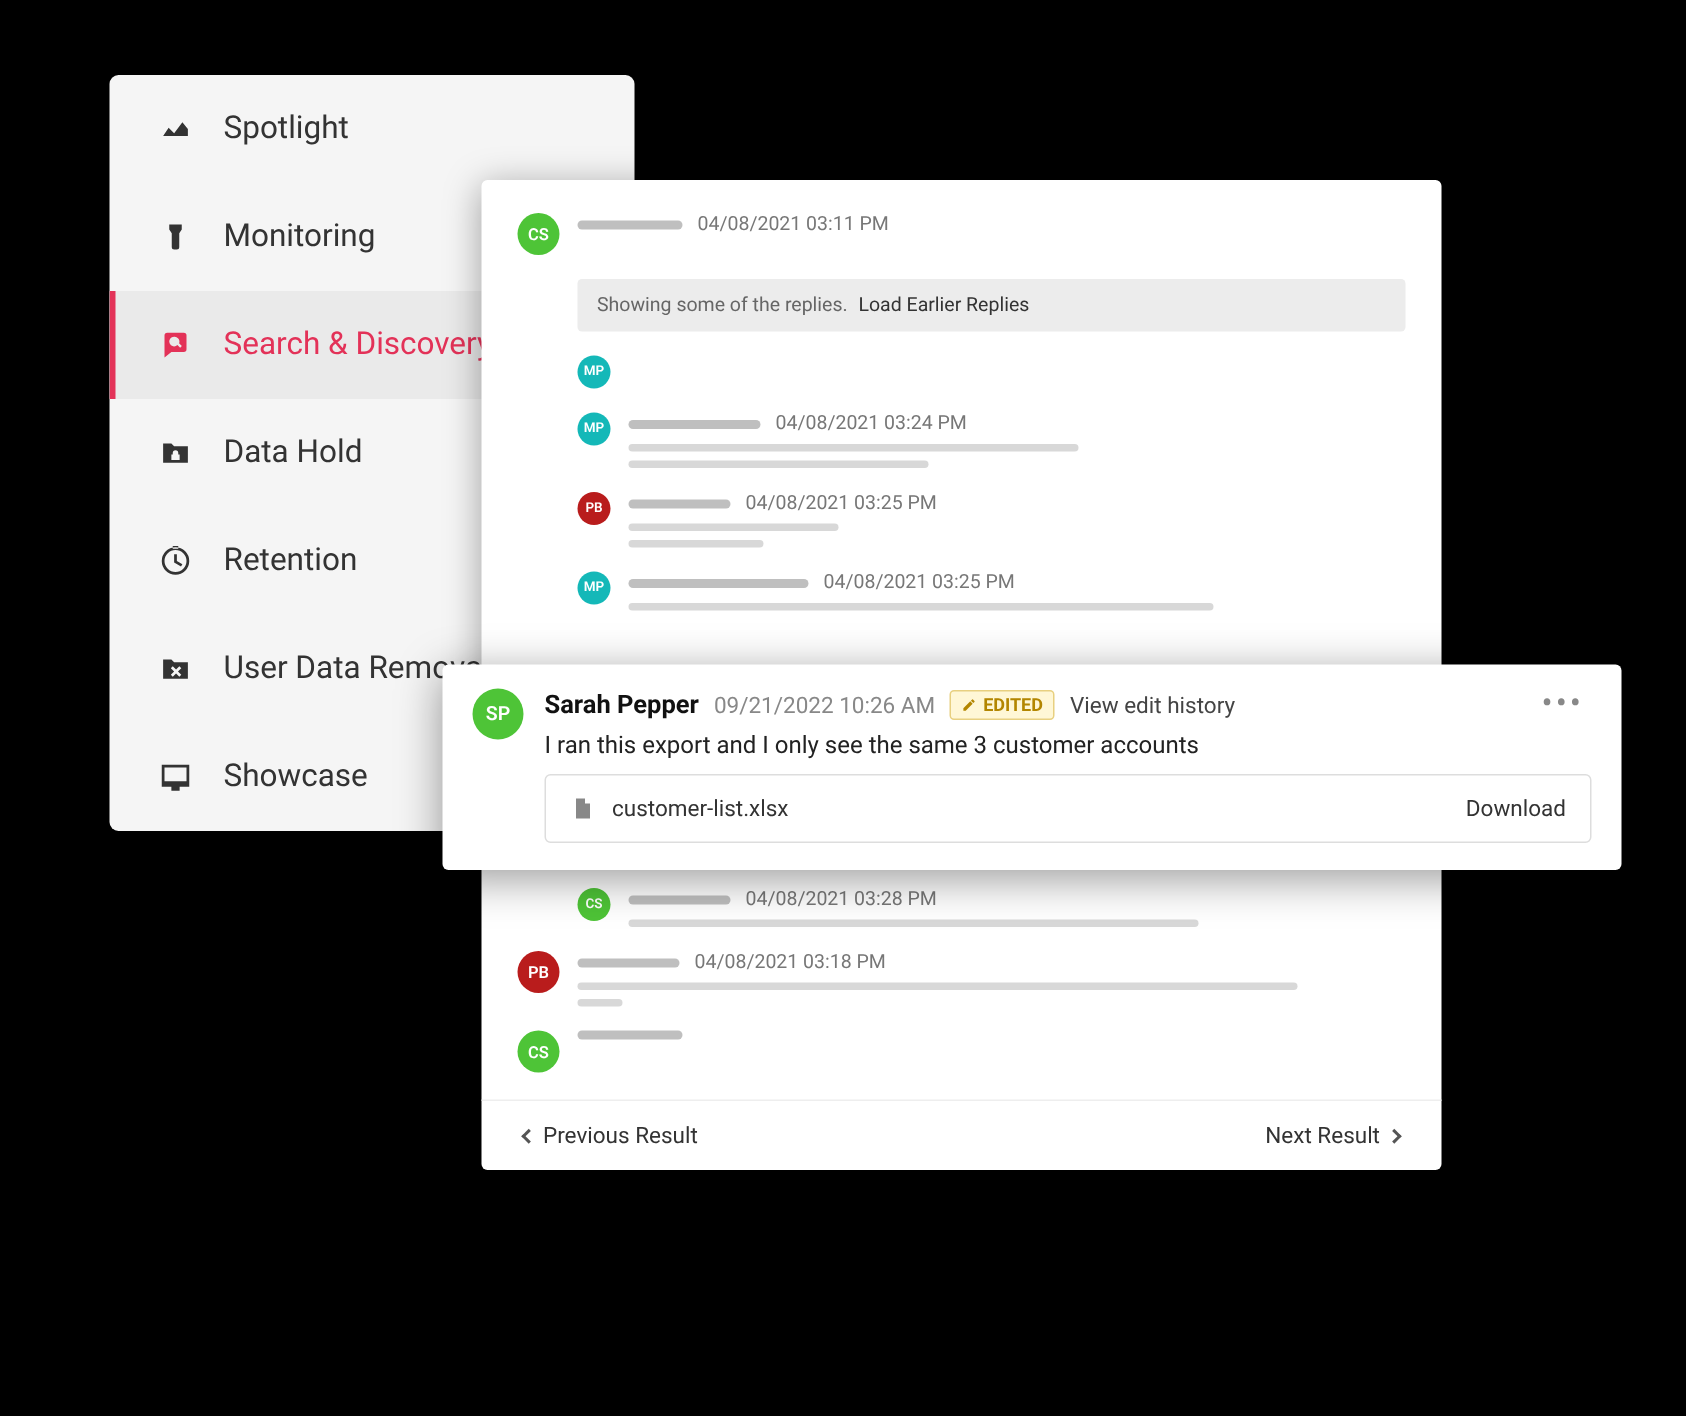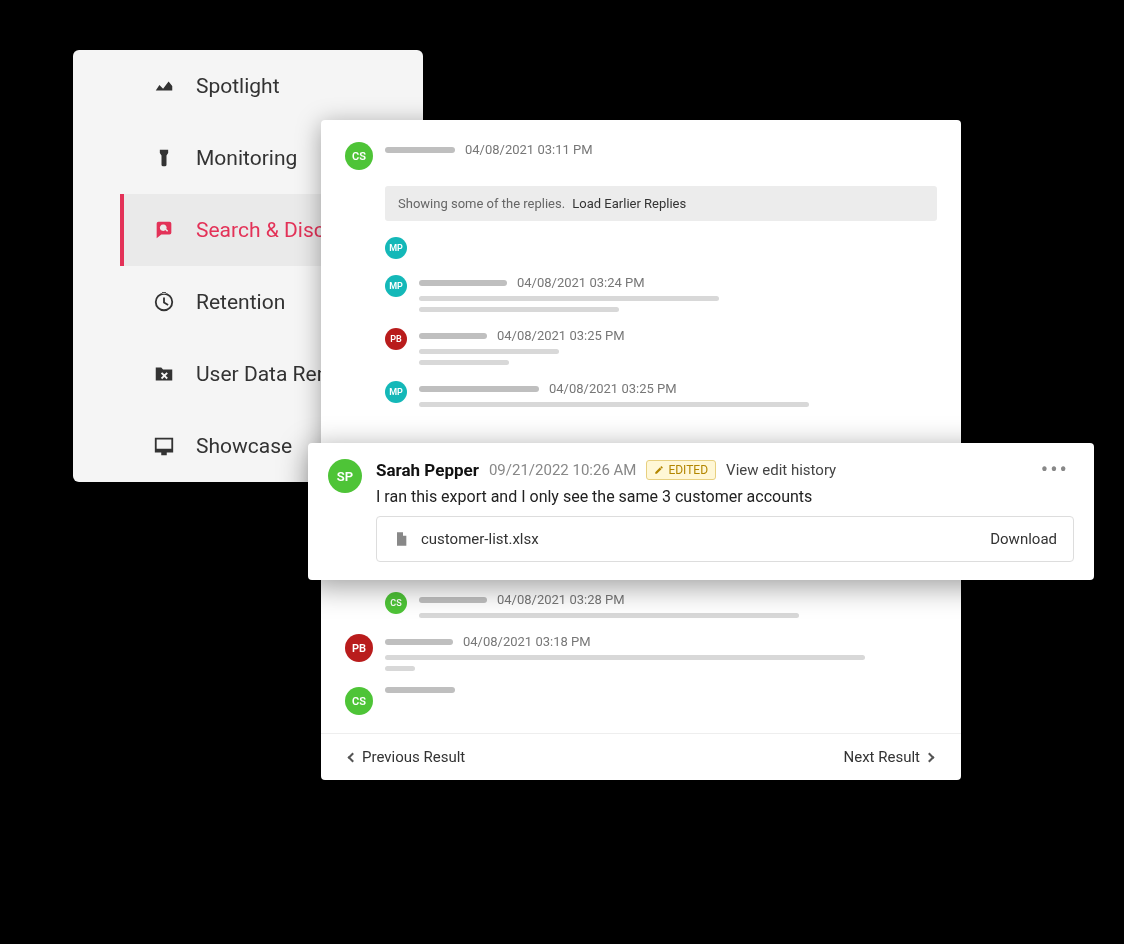--- a/index.html
+++ b/index.html
@@ -29,21 +29,20 @@
     }
     .sidebar-item {
       display: flex;
       align-items: center;
       gap: 20px;
       padding: 24px 28px;
       font-size: 21px;
       color: #333;
       cursor: pointer;
       border-left: 4px solid transparent;
-      margin-left: 47px;
     }
     .sidebar-item.active {
       background: #eaeaea;
       border-left: 4px solid #e33258;
       color: #e33258;
     }
     .sidebar-item.active .sidebar-icon svg {
       fill: #e33258;
     }
     .sidebar-icon {
@@ -162,21 +161,21 @@
       transform: rotate(45deg);
     }
     .chev.right {
       border-width: 2px 2px 0 0;
       transform: rotate(45deg);
     }
 
     
     .detail {
       position: absolute;
-      left: 308px;
+      left: 295px;
       top: 443px;
       width: 786px;
       background: #fff;
       border-radius: 4px;
       box-shadow: 0 6px 30px rgba(0,0,0,0.4);
       padding: 16px 20px 18px 20px;
       display: flex;
       gap: 14px;
     }
     .detail .avatar {
@@ -200,21 +199,21 @@
       color: #888;
       font-size: 15px;
     }
     .edited-badge {
       background: #fff7d6;
       color: #b38600;
       border: 1px solid #e8d080;
       border-radius: 3px;
       padding: 2px 7px;
       font-size: 12px;
-      font-weight: 400;
+      font-weight: 700;
       display: inline-flex;
       align-items: center;
       gap: 4px;
     }
     .edit-link {
       color: #444;
       font-size: 15px;
       cursor: pointer;
     }
     .more-btn {
@@ -274,20 +273,28 @@
     </span>
     <span class="sidebar-label">Monitoring</span>
   </div>
   <div class="sidebar-item active">
     <span class="sidebar-icon">
       <svg viewBox="0 0 24 24" width="22" height="22">
           <path d="M4 3h14a2 2 0 0 1 2 2v10a2 2 0 0 1-2 2H9l-5 4V5a2 2 0 0 1 2-2zm7 3a3.5 3.5 0 1 0 2.4 6l2 2 1.2-1.2-2-2A3.5 3.5 0 0 0 11 6z"></path>
         </svg>
     </span>
     <span class="sidebar-label">Search &amp; Discovery</span>
+  </div>
+  <div class="sidebar-item">
+    <span class="sidebar-icon">
+      <svg viewBox="0 0 24 24" width="22" height="22">
+          <path d="M3 5h6l2 2h10v12H3V5zm9 5a2 2 0 0 0-2 2v1h-1v4h6v-4h-1v-1a2 2 0 0 0-2-2z"></path>
+        </svg>
+    </span>
+    <span class="sidebar-label">Data Hold</span>
   </div>
   <div class="sidebar-item">
     <span class="sidebar-icon">
       <svg viewBox="0 0 24 24" width="22" height="22">
           <path d="M12 2a10 10 0 1 0 0 20 10 10 0 0 0 0-20zm0 2a8 8 0 1 1 0 16 8 8 0 0 1 0-16zm-1 3v6l5 3 1-1.6-4-2.4V7h-2zM10 1h4v2h-4z"></path>
         </svg>
     </span>
     <span class="sidebar-label">Retention</span>
   </div>
   <div class="sidebar-item">

